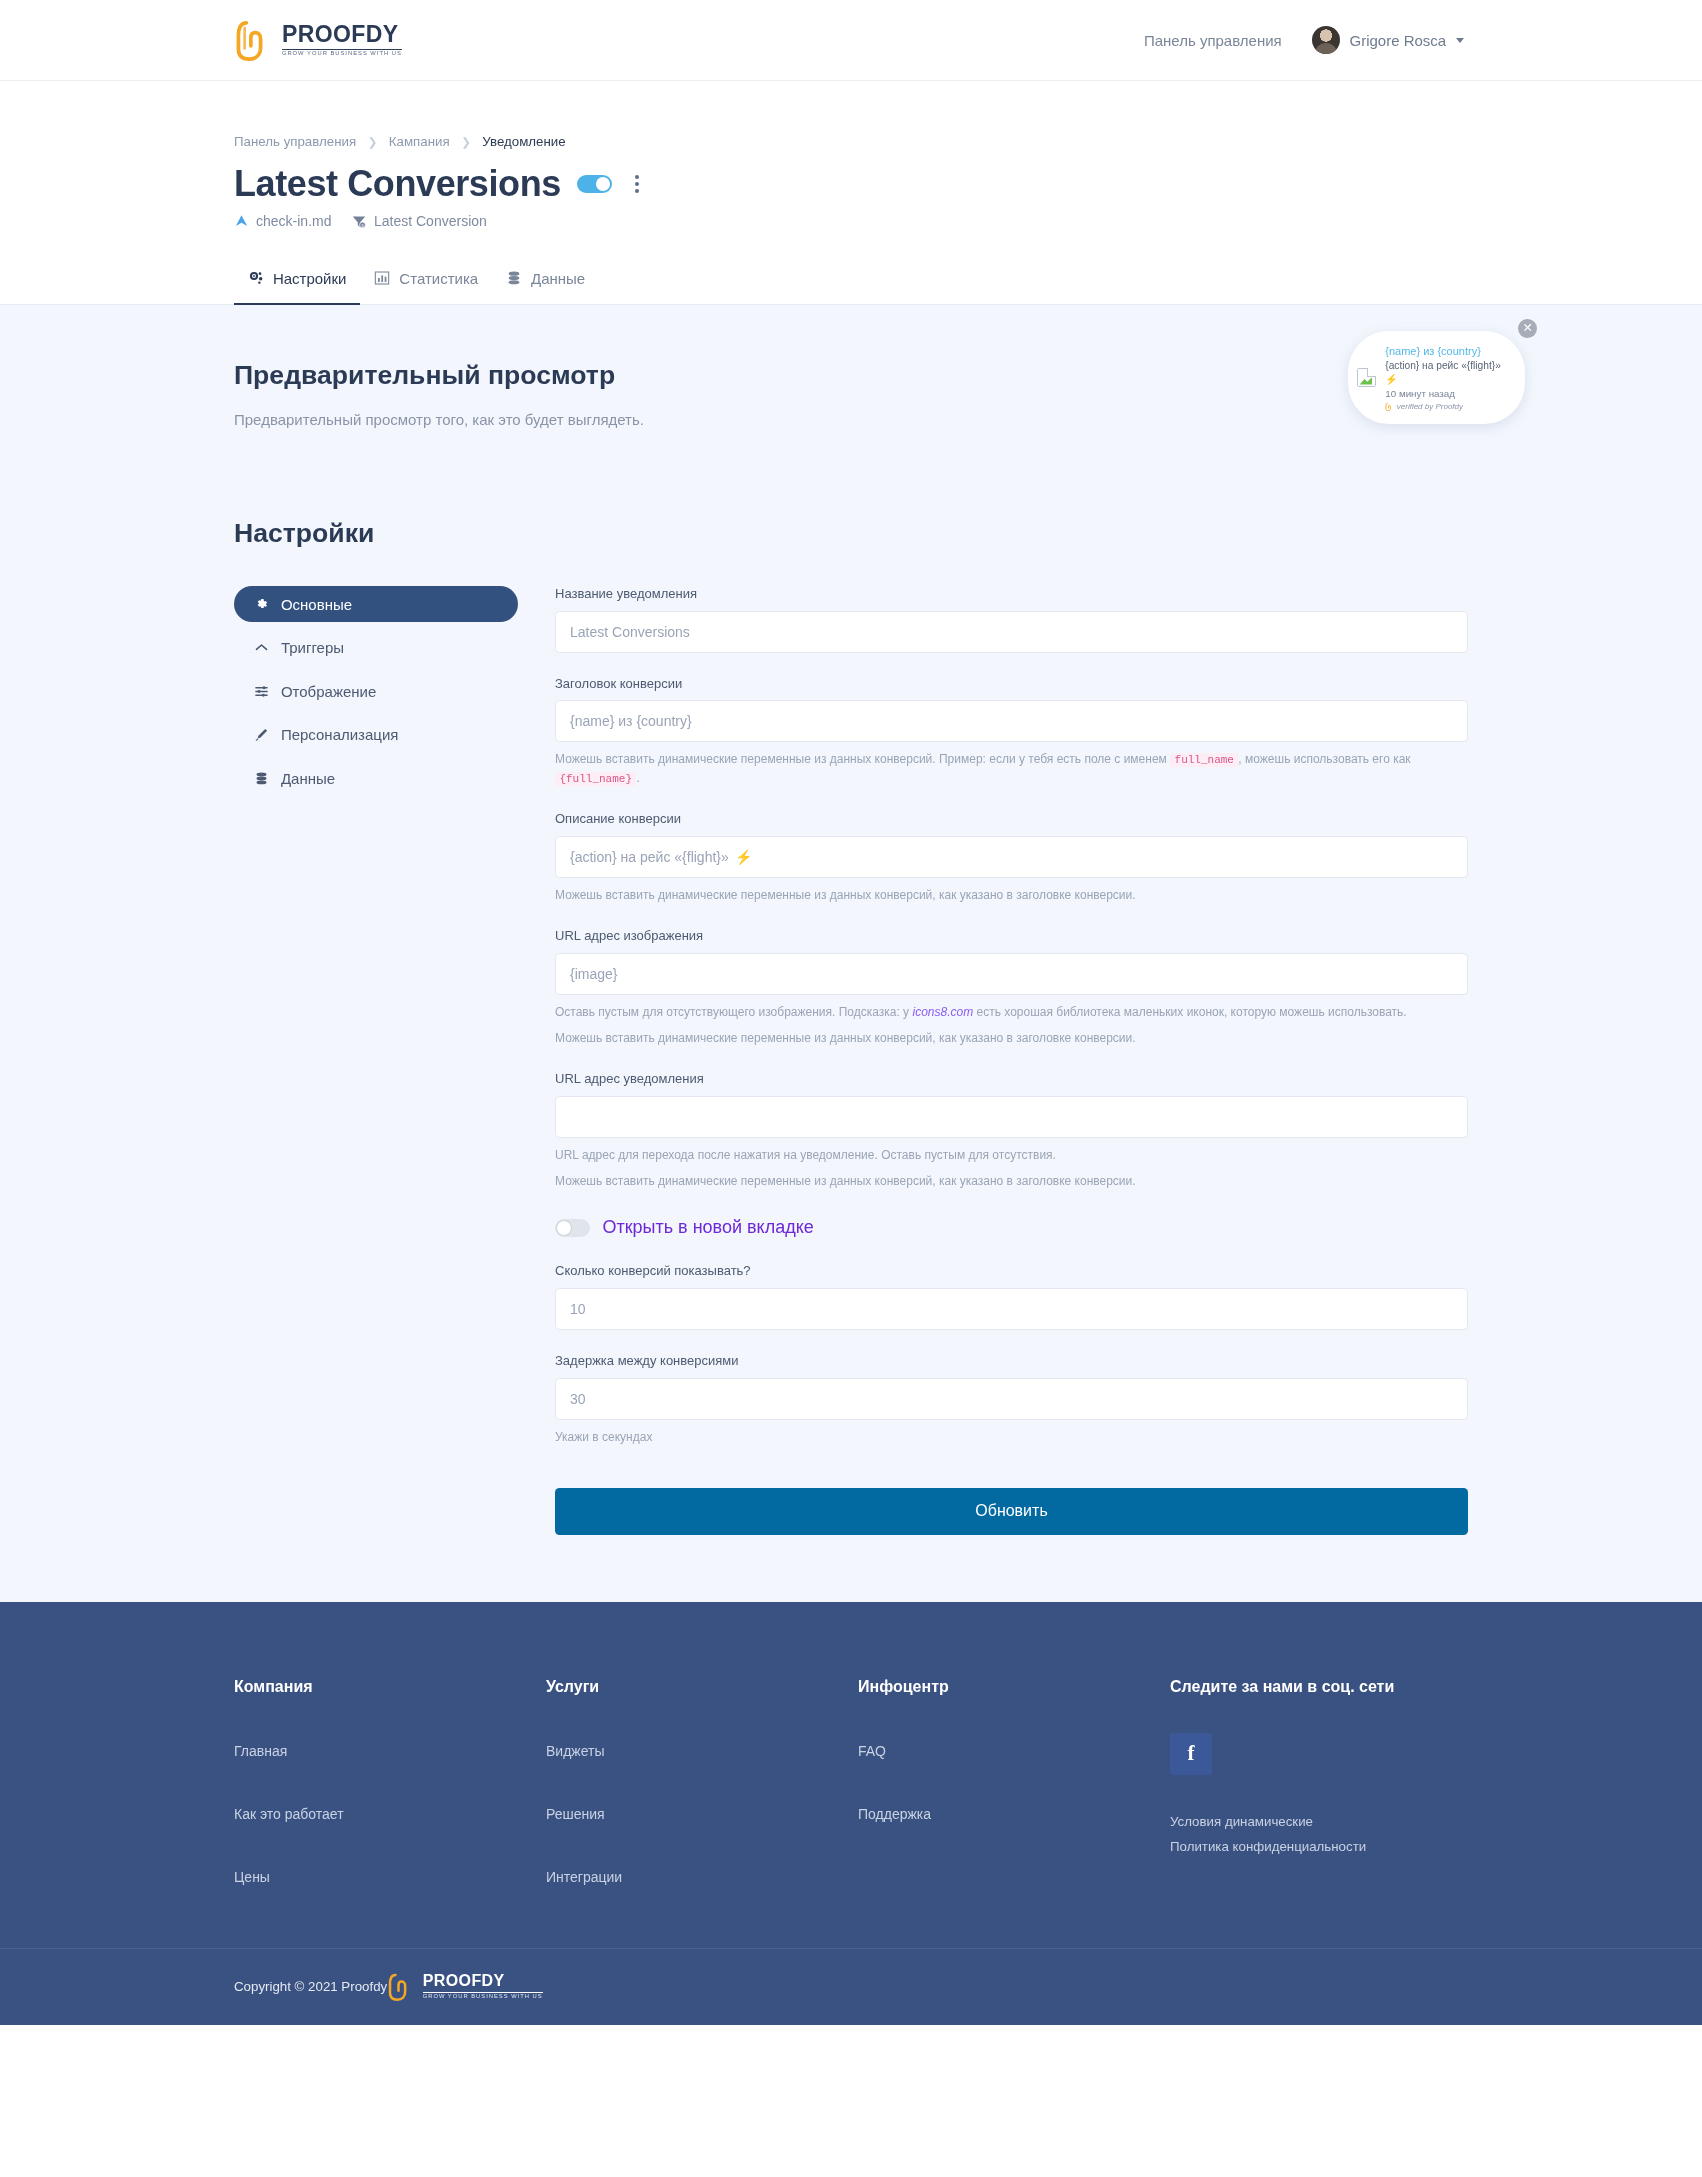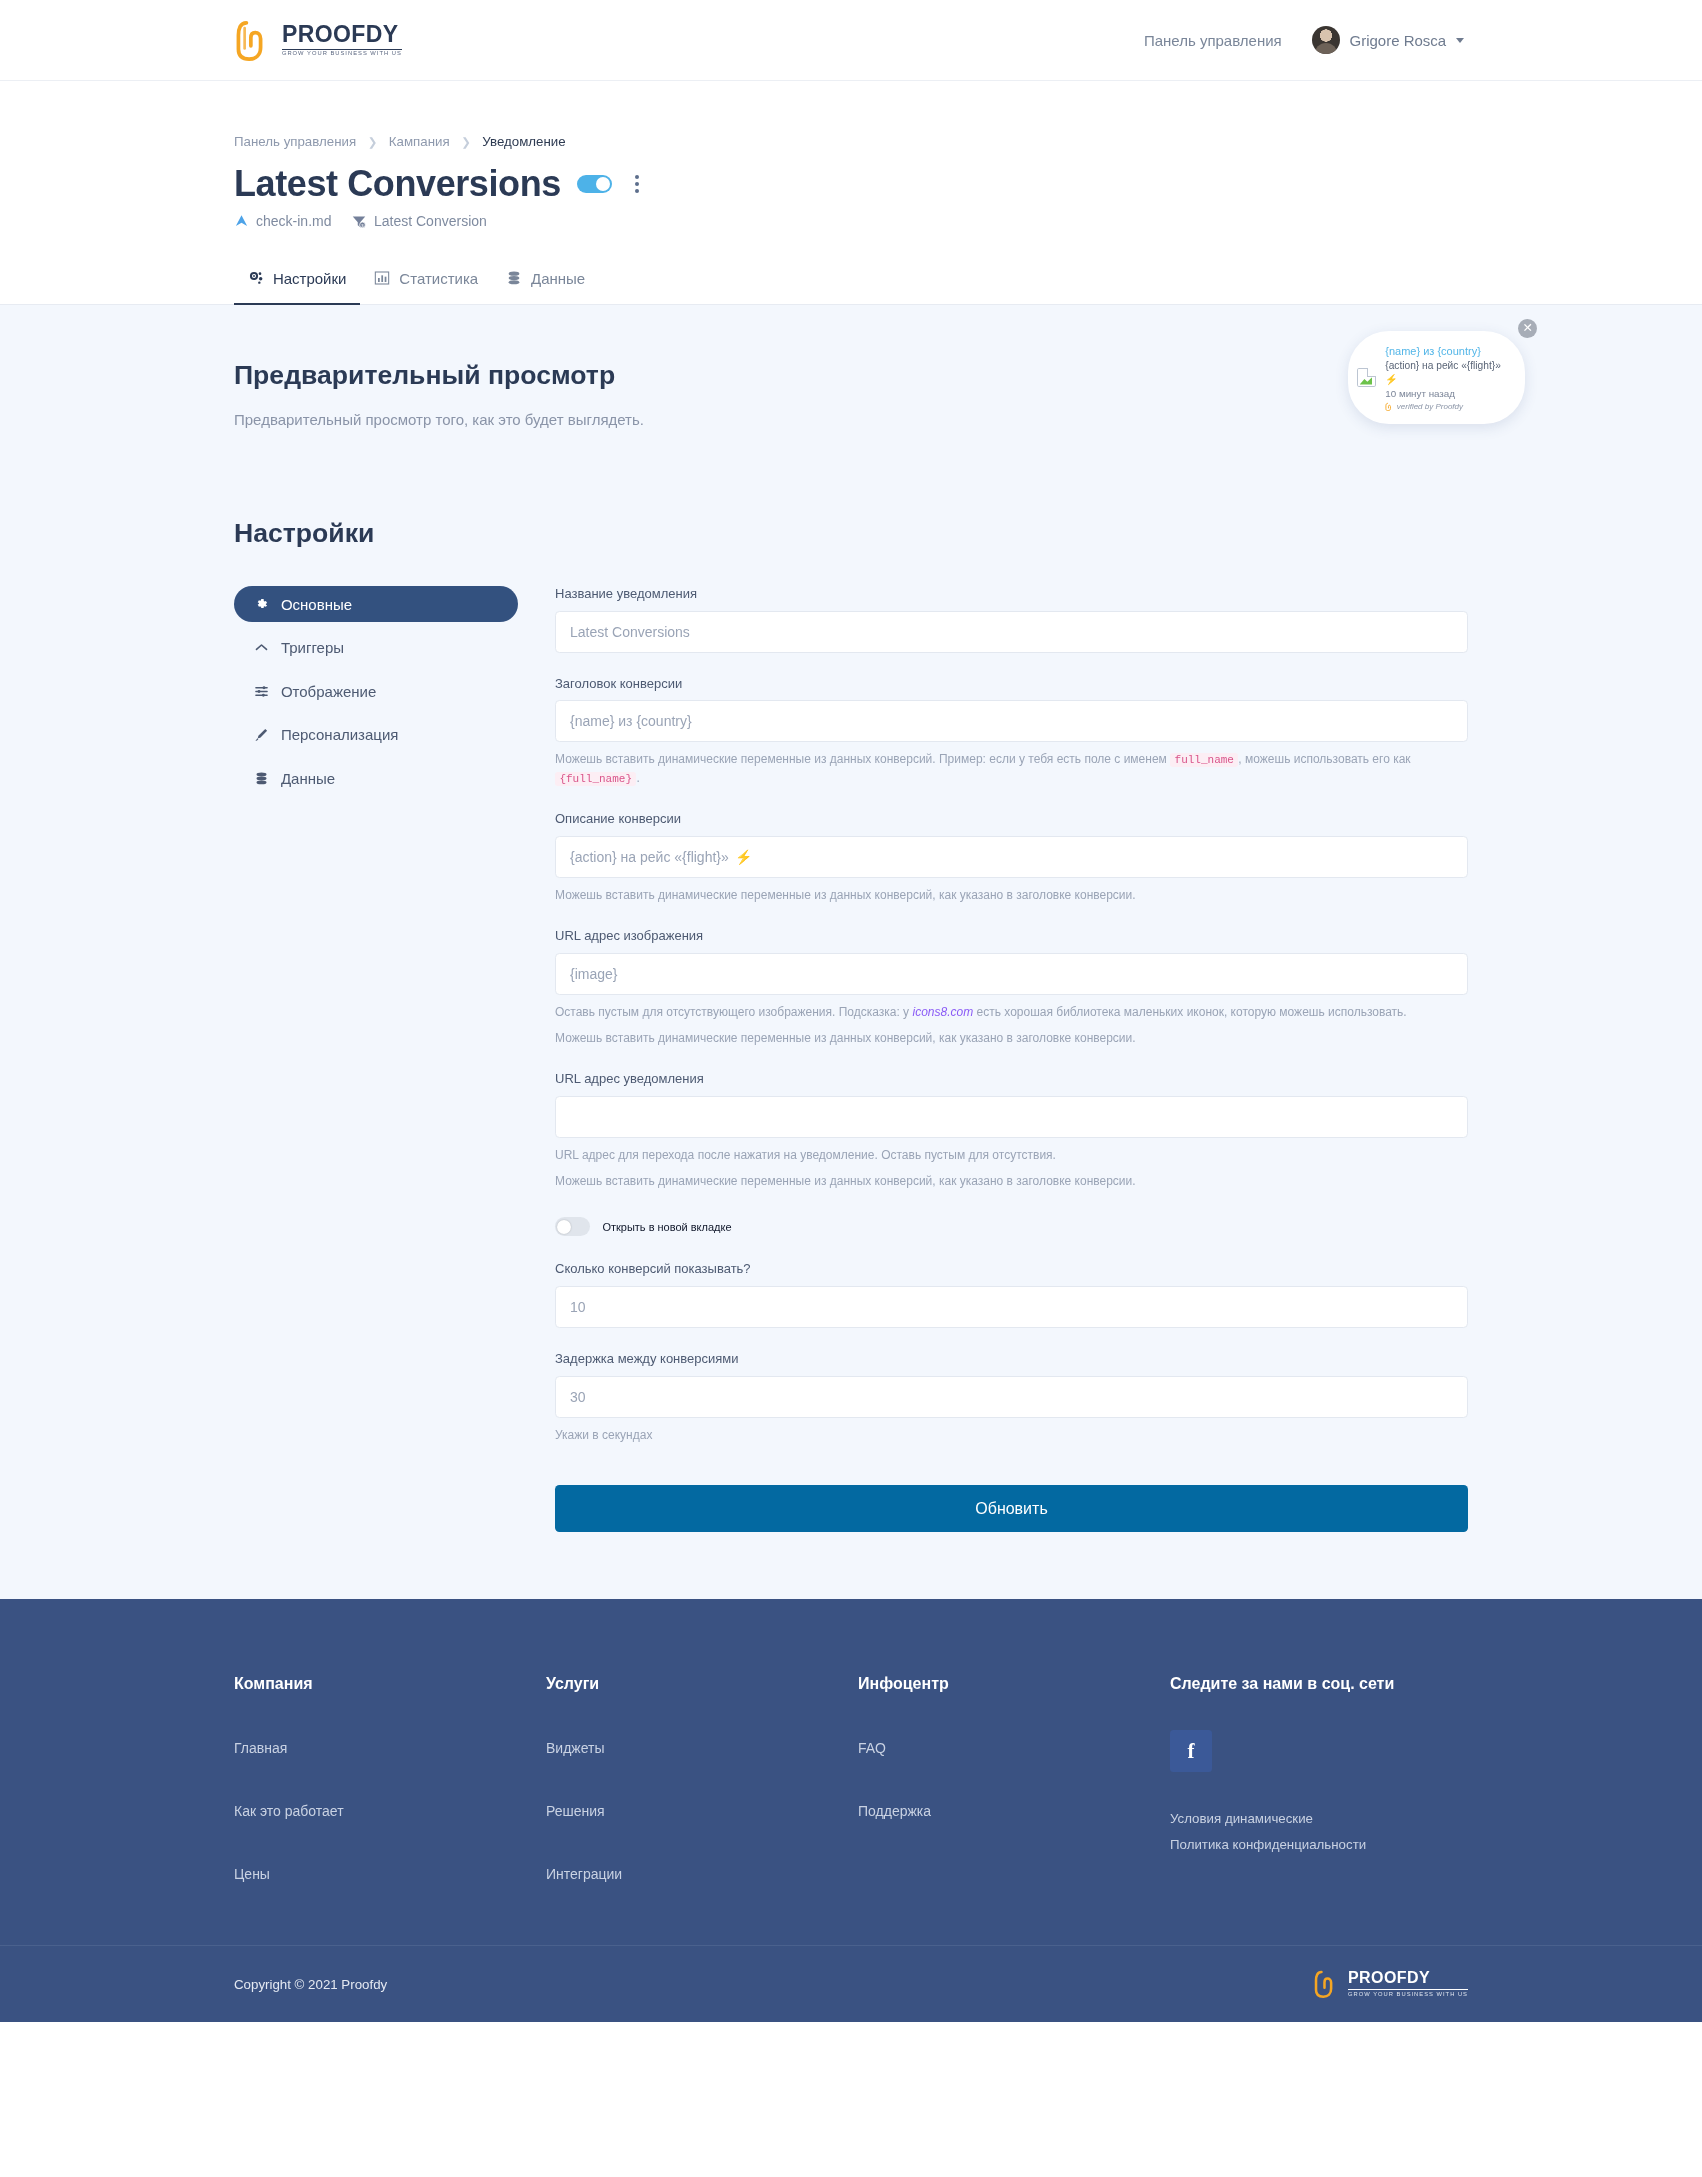--- a/index.html
+++ b/index.html
@@ -113,21 +113,21 @@
     font-family: "Liberation Sans", sans-serif; display: flex; align-items: center;
   }
   .help { font-size: 12px; color: #9aa4b6; line-height: 1.55; margin-top: 8px; }
   .help a { color: #8b5cf6; text-decoration: none; font-style: italic; }
   code.var {
     background: #fceef4; color: #d9548a; border-radius: 2.7px; padding: 0.9px 4.4px;
     font-family: "Liberation Mono", monospace; font-size: 11px;
   }
   .gap { height: 23px; }
   .toggle-row { display: flex; align-items: center; gap: 12.4px; margin: 26.6px 0 25px; }
-  .toggle-label { font-size: 11px; color: #0f172a; }
+  .toggle-label { font-size: 18px; color: #6d28d9; }
   .btn-primary {
     width: 100%; height: 47px; border: none; border-radius: 4.4px;
     background: #0369a1; color: #fff; font-size: 16px; cursor: pointer;
     font-family: "Liberation Sans", sans-serif; margin-top: 41px;
   }
 
   
   .popup-wrap { position: absolute; right: 177px; top: 26.6px; }
   .popup {
     width: 177px; background: #fff; border-radius: 41px;
@@ -172,21 +172,21 @@
   .fb-btn {
     width: 42px; height: 42px; border-radius: 3.5px; background: #3b5998;
     display: flex; align-items: center; justify-content: center;
     color: #fff; font-weight: bold; font-size: 21px; cursor: pointer;
     font-family: "Liberation Serif", serif; margin-bottom: 39px;
   }
   .legal { font-size: 13.3px; color: #c9d2e3; margin-bottom: 10.6px; cursor: pointer; display: block; }
   .copybar {
     background: #3a5282; border-top: 0.9px solid #4a618d;
     padding: 23px 234px; display: flex; align-items: center;
-    justify-content: space-between;
+    justify-content: flex-start;
   }
   .copytext { font-size: 13.3px; color: #e4e9f2; }
   .brand-name.onfooter { color: #ffffff; font-size: 16px; }
   .brand-tag.onfooter { color: #dfe5ef; border-top-color: #ffffff; }
 </style>
 </head>
 <body>
 
 <div class="page">
 

